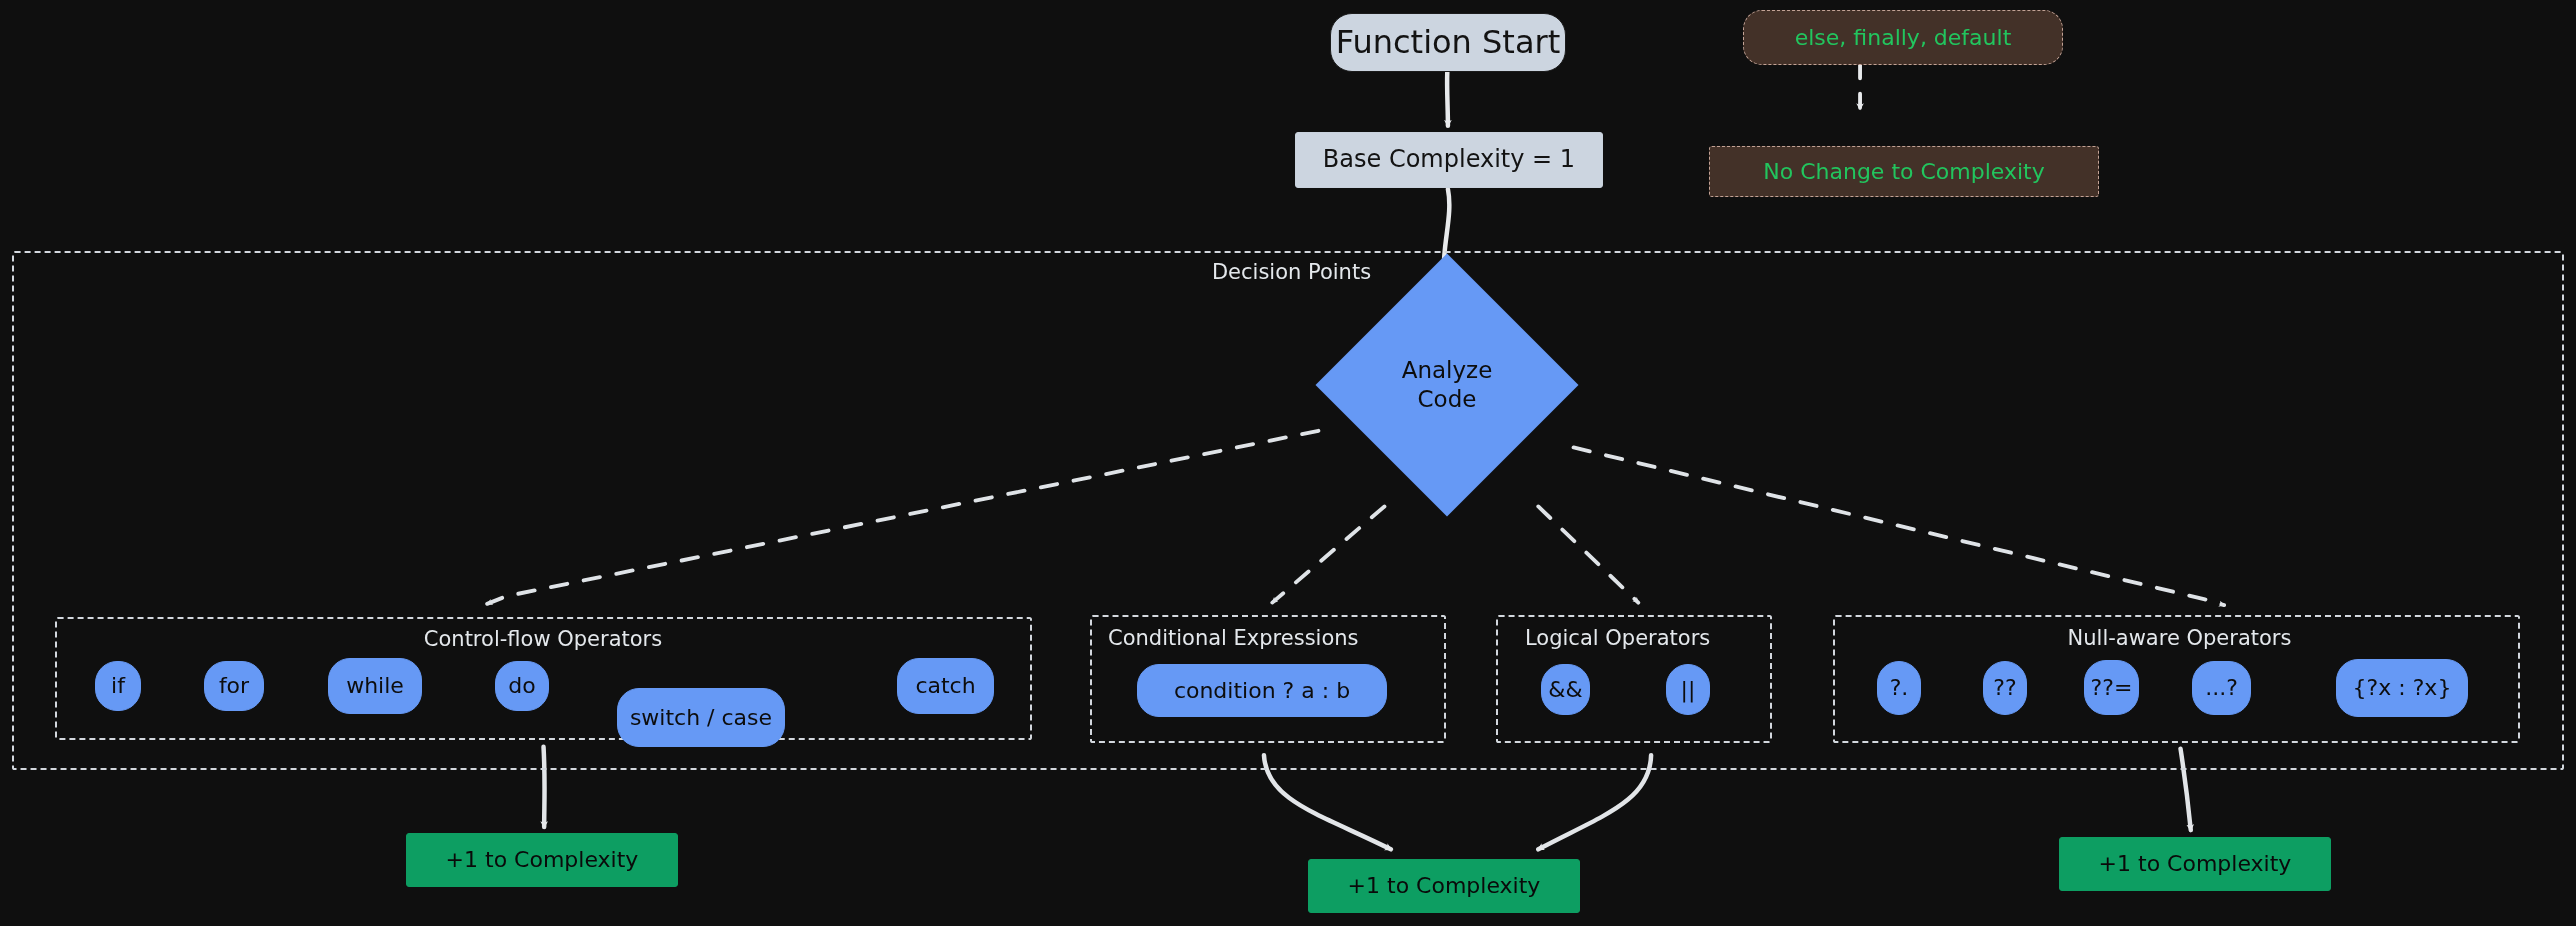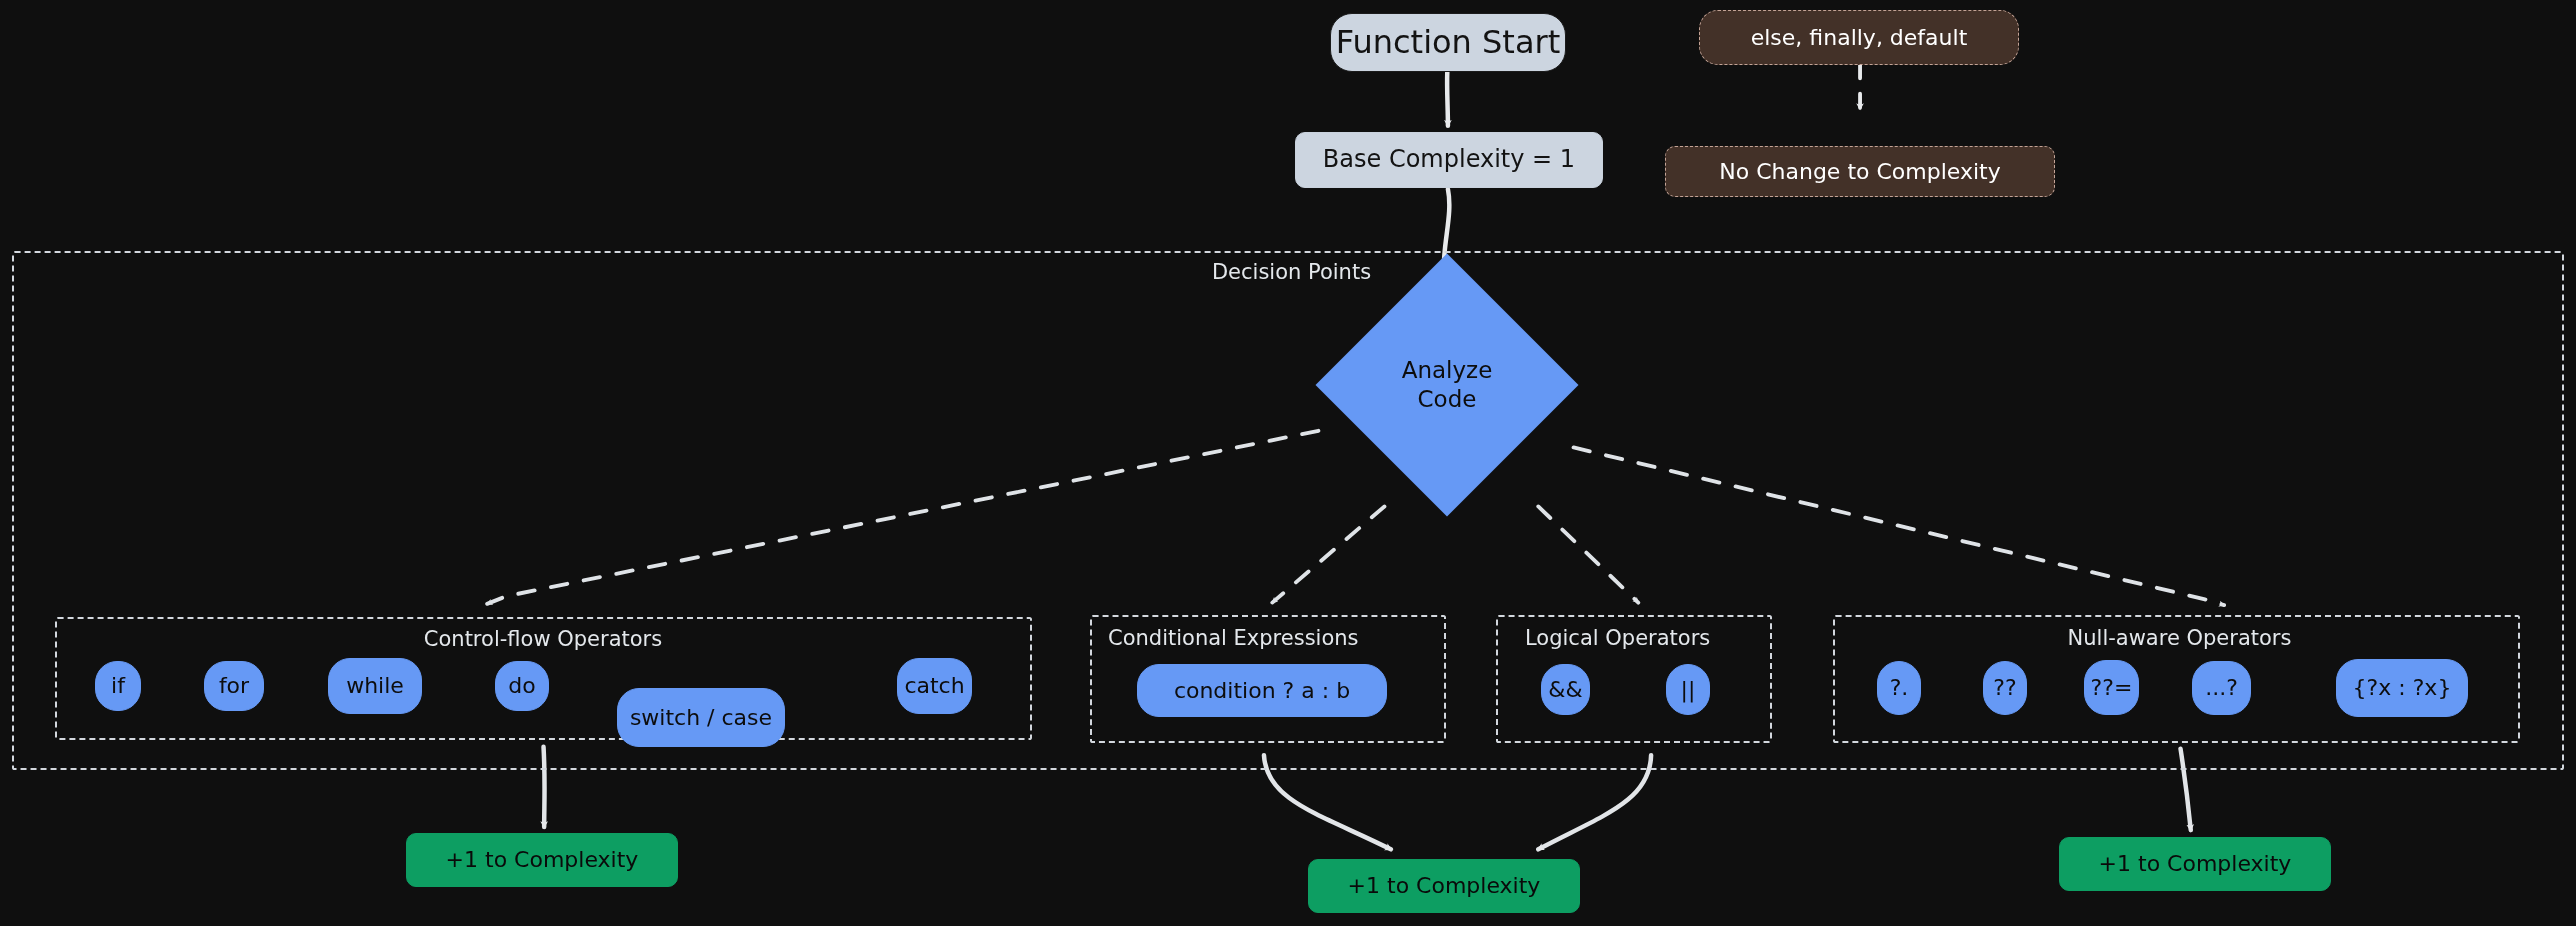--- a/index.html
+++ b/index.html
@@ -34,21 +34,21 @@
     display: flex;
     align-items: center;
     justify-content: center;
     text-align: center;
     box-sizing: border-box;
     line-height: 1.15;
     white-space: pre;
   }
 
   .node-rounded { border-radius: 22px; }
-  .node-sq      { border-radius: 10px; }
+  .node-sq      { border-radius: 3px; }
   .node-chip    { border-radius: 22px; }
 
   
   .n-start {
     background: #ccd5e0;
     color: #131313;
     border: 1.9px solid #1b1b1b;
     font-size: 32px;
   }
   .n-base {
@@ -70,23 +70,24 @@
   .n-green {
     background: #0d9e62;
     color: #0a0a0a;
     border: 1.3px solid #0d9e62;
     font-size: 22px;
   }
 
   
   .n-brown {
     background: #433128;
-    color: #ffffff;
+    color: #22c55e;
     border: 1.9px dashed #c3a396;
     font-size: 22px;
+    margin-left: 44px;
   }
   .n-brown.node-rounded { border-radius: 19px; }
 
   
   .diamond {
     position: absolute;
     display: flex;
     align-items: center;
     justify-content: center;
   }
@@ -182,21 +183,21 @@
   </div>
 
   <div class="frame" style="left:55px; top:617px; width:977px; height:123px;"></div>
   <div class="frame-label" style="left:383px; top:627px; width:320px;">Control-flow Operators</div>
 
   <div class="node node-chip n-blue" style="left:95px; top:661px; width:46px; height:50px;">if</div>
   <div class="node node-chip n-blue" style="left:204px; top:661px; width:60px; height:50px;">for</div>
   <div class="node node-chip n-blue" style="left:328px; top:658px; width:94px; height:56px;">while</div>
   <div class="node node-chip n-blue" style="left:495px; top:661px; width:54px; height:50px;">do</div>
   <div class="node node-chip n-blue" style="left:617px; top:656px; width:168px; height:59px;margin-top:32px;">switch / case</div>
-  <div class="node node-chip n-blue" style="left:897px; top:658px; width:75px; height:56px;">catch</div>
+  <div class="node node-chip n-blue" style="left:897px; top:658px; width:97px; height:56px;">catch</div>
 
   <div class="frame" style="left:1090px; top:615px; width:356px; height:128px;"></div>
   <div class="frame-label" style="left:1108px; top:626px; width:320px; text-align:left;">Conditional Expressions</div>
 
   <div class="node node-chip n-blue" style="left:1137px; top:664px; width:250px; height:53px;">condition ? a : b</div>
 
   <div class="frame" style="left:1496px; top:615px; width:276px; height:128px;"></div>
   <div class="frame-label" style="left:1525px; top:626px; width:231px; text-align:left;">Logical Operators</div>
 
   <div class="node node-chip n-blue" style="left:1541px; top:664px; width:49px; height:51px;">&amp;&amp;</div>

